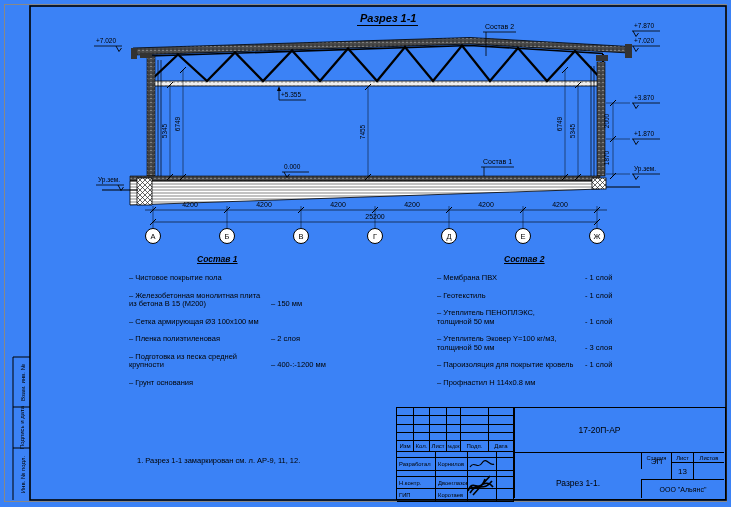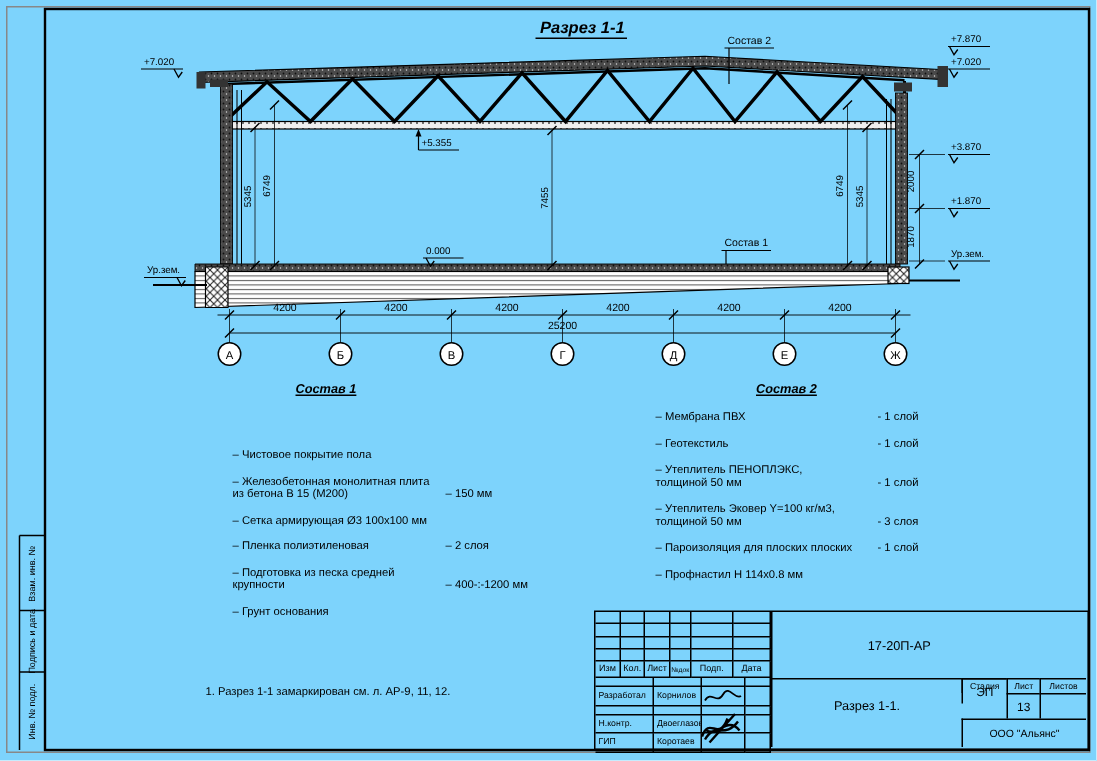--- a/index.html
+++ b/index.html
@@ -1,16 +1,16 @@
 <!DOCTYPE html>
 <html><head>
 <meta charset="utf-8">
 <style>
   html,body{margin:0;padding:0;background:#fff;}
-  .page{position:relative;width:731px;height:507px;background:#7dd3fc;overflow:hidden;
+  .page{position:relative;width:731px;height:507px;background:#3b82f6;overflow:hidden;
         font-family:"Liberation Sans",sans-serif;color:#000;}
   svg text{font-family:"Liberation Sans",sans-serif;fill:#000;}
 
   .sost-title{position:absolute;font-size:8.5px;font-style:italic;font-weight:bold;
               text-decoration:underline;}
   .sost-list{position:absolute;}
   .sost-item{display:flex;margin-bottom:9px;font-size:7.5px;line-height:8.5px;}
   .sost-item .name{white-space:pre-line;}
   .s1 .name{width:142px;}
   .s2 .name{width:148px;}
@@ -235,21 +235,21 @@
     <text x="449" y="239" text-anchor="middle">Д</text>
     <circle cx="523" cy="236" r="7.5" fill="#fff" stroke="#000" stroke-width="1"></circle>
     <text x="523" y="239" text-anchor="middle">Е</text>
     <circle cx="597" cy="236" r="7.5" fill="#fff" stroke="#000" stroke-width="1"></circle>
     <text x="597" y="239" text-anchor="middle">Ж</text>
   </g>
 </svg>
 
 
 <div class="sost-title" style="left:197px;top:254px;">Состав 1</div>
-<div class="sost-list s1" style="left:155px;top:274px;width:300px;margin-top:25px;">
+<div class="sost-list s1" style="left:129px;top:274px;width:300px;">
   <div class="sost-item">
         <div class="name">– Чистовое покрытие пола</div>
         <div class="val"></div>
       </div>
   <div class="sost-item">
         <div class="name">– Железобетонная  монолитная плита
    из бетона В 15 (М200)</div>
         <div class="val" style="align-self:flex-end">– 150 мм</div>
       </div>
   <div class="sost-item">
@@ -286,21 +286,21 @@
         <div class="name">– Утеплитель ПЕНОПЛЭКС,
    толщиной 50 мм</div>
         <div class="val" style="align-self:flex-end">- 1 слой</div>
       </div>
   <div class="sost-item">
         <div class="name">– Утеплитель Эковер Y=100 кг/м3,
    толщиной 50 мм</div>
         <div class="val" style="align-self:flex-end">- 3 слоя</div>
       </div>
   <div class="sost-item">
-        <div class="name">– Пароизоляция для плоских плоских</div>
+        <div class="name">– Пароизоляция для покрытие кровель</div>
         <div class="val">- 1 слой</div>
       </div>
   <div class="sost-item">
         <div class="name">– Профнастил Н 114х0.8 мм</div>
         <div class="val"></div>
       </div>
 </div>
 
 
 <div class="note">1. Разрез 1-1 замаркирован см. л. АР-9, 11, 12.</div>
@@ -356,21 +356,21 @@
     <div class="c" style="height:12px">Двоеглазов</div>
     <div class="c" style="height:12px"></div>
         <div class="c" style="height:12px"></div>
     <div class="c" style="height:12.5px">ГИП</div>
     <div class="c" style="height:12.5px">Коротаев</div>
     <div class="c" style="height:12.5px"></div>
         <div class="c" style="height:12.5px"></div>
   </div>
 
   <div class="cell" style="left:117px;top:0;width:170px;height:44px;font-size:8.5px;">17-20П-АР</div>
-  <div class="cell bt" style="left:117px;top:44px;width:127px;height:46px;font-size:8.5px;align-items:flex-end;padding-bottom:23px;">Разрез 1-1.</div>
+  <div class="cell bt" style="left:117px;top:44px;width:127px;height:46px;font-size:8.5px;align-items:flex-end;padding-bottom:10px;">Разрез 1-1.</div>
   <div class="cell bt" style="left:244px;top:44px;width:30px;height:10px;font-size:5.8px;">Стадия</div>
   <div class="cell bt" style="left:274px;top:44px;width:22px;height:10px;font-size:5.8px;">Лист</div>
   <div class="cell bt" style="left:296px;top:44px;width:31px;height:10px;font-size:5.8px;">Листов</div>
   <div class="cell bt" style="left:244px;top:44px;width:30px;height:17px;font-size:8px;">ЭП</div>
   <div class="cell bt" style="left:274px;top:54px;width:22px;height:17px;font-size:8px;">13</div>
   <div class="cell bt" style="left:296px;top:54px;width:31px;height:17px;font-size:8px;"></div>
   <div class="cell bt" style="left:244px;top:71px;width:83px;height:19px;font-size:7px;">ООО "Альянс"</div>
 
   <svg style="position:absolute;left:71px;top:50px;" width="29" height="13">
     <path d="M2,9 C6,2 10,12 14,5 S22,9 26,6" fill="none" stroke="#000" stroke-width="1.2"></path>

